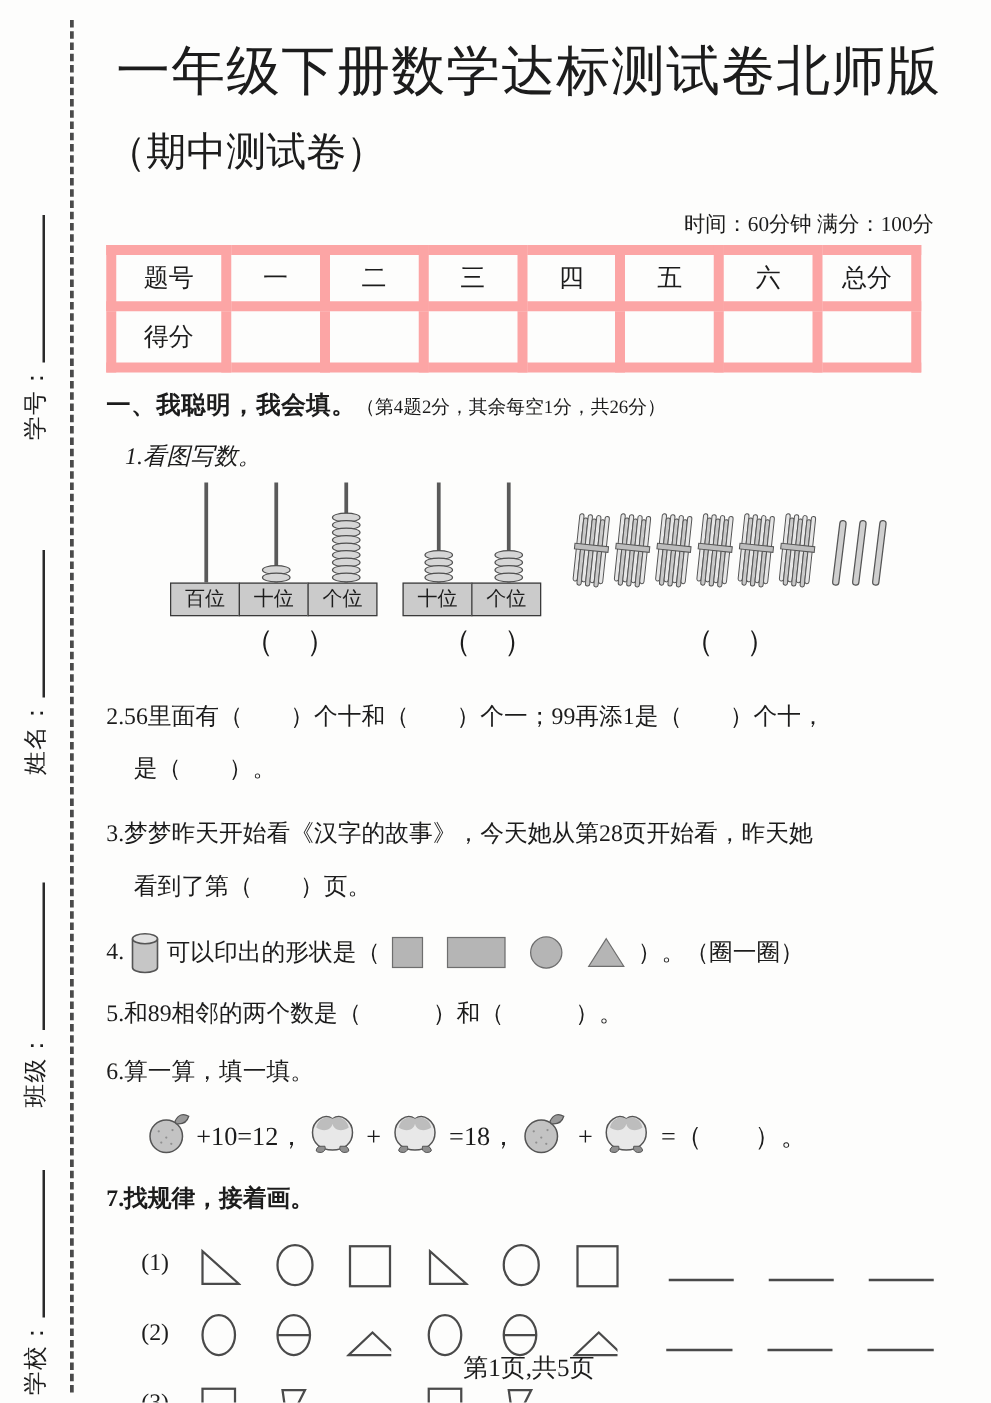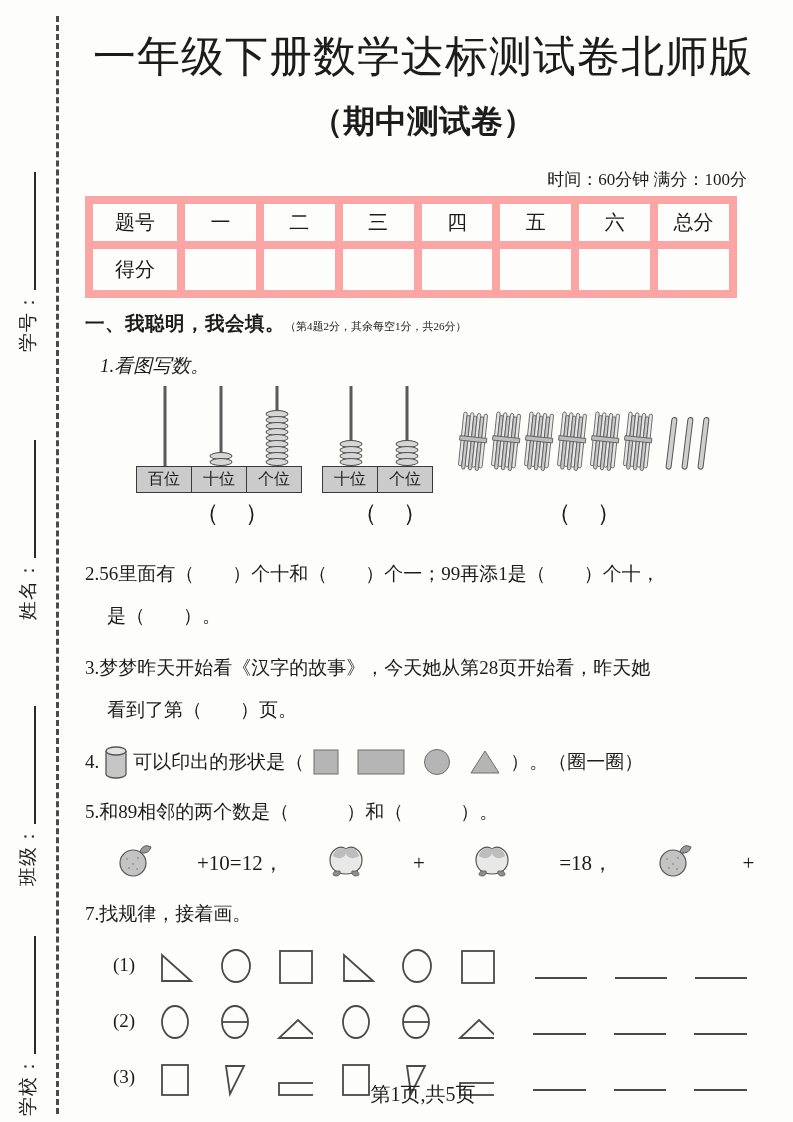--- a/index.html
+++ b/index.html
@@ -14,30 +14,30 @@
   .sidebar-field{position:absolute;left:6px;width:44px;height:268px;}
   .sidebar-field .rot{
     position:absolute;left:0;top:0;width:268px;height:44px;
     transform:rotate(-90deg) translate(-100%,0);transform-origin:top left;
     display:flex;align-items:center;font-size:19px;letter-spacing:1px;white-space:nowrap;
   }
   .sidebar-field .writeline{display:inline-block;width:118px;border-bottom:2px solid #2a2a2a;height:14px;margin-left:2px;}
   
   .main{position:absolute;left:85px;top:0;width:676px;}
   .title{margin-top:28px;text-align:center;font-size:43px;font-weight:normal;letter-spacing:1px;white-space:nowrap;}
-  .subtitle{margin-top:14px;text-align:center;font-size:32px;font-weight:bold;}
+  .subtitle{margin-top:14px;font-size:32px;font-weight:normal;}
   .meta{margin-top:24px;text-align:right;font-size:17px;padding-right:14px;}
   
   table.score{border-collapse:collapse;margin-top:5px;width:652px;table-layout:fixed;}
   table.score td{border:8px solid #fca5a5;text-align:center;font-size:20px;height:37px;padding:0;}
   table.score tr.score-row td{height:41px;}
   table.score td.first{width:84px;}
   .sec-head{margin-top:12px;font-size:19px;}
   .sec-head b{font-size:19.5px;letter-spacing:.5px;}
-  .sec-head .note{font-size:11px;}
+  .sec-head .note{font-size:15px;}
   .qline{font-size:19px;margin-top:14px;line-height:30px;}
   .indent1{padding-left:15px;font-style:italic;}
   .indent2{padding-left:22px;}
   
   .fig-row{position:relative;height:112px;margin-top:4px;}
   .fig-abacus1{position:absolute;left:52px;bottom:4px;}
   .fig-abacus2{position:absolute;left:238px;bottom:4px;}
   .fig-sticks{position:absolute;left:372px;bottom:10px;}
   .ans-row{position:relative;height:38px;font-size:24px;}
   .ans-row span{position:absolute;letter-spacing:26px;}
@@ -46,21 +46,21 @@
   .ab-rod{position:absolute;left:50%;bottom:0;width:3px;height:80px;background:#5a5a5a;transform:translateX(-50%);}
   .ab-beads{position:absolute;left:50%;bottom:0;transform:translateX(-50%);display:flex;flex-direction:column;}
   .ab-bead{width:23px;height:8px;background:#d6d6d6;border:1px solid #4f4f4f;border-radius:50%;margin-top:-2px;box-sizing:border-box;}
   .ab-base{display:flex;}
   .ab-cell{width:56px;height:27px;margin-left:-1px;border:1.5px solid #3a3a3a;background:#cbcbcb;
     display:flex;align-items:center;justify-content:center;font-size:16px;box-sizing:border-box;}
   
   .q4-line{display:flex;align-items:center;font-size:19px;margin-top:12px;flex-wrap:nowrap;}
   .shape-slot{margin:0 9px;display:flex;align-items:center;}
   
-  .seg-row{display:flex;align-items:center;font-size:21px;margin-top:14px;padding-left:28px;gap:40px;}
+  .seg-row{display:flex;align-items:center;font-size:21px;margin-top:14px;padding-left:28px;}
   .seg-row .seg-text{white-space:pre;}
   
   .pat-row{display:flex;align-items:flex-end;margin-top:16px;padding-left:28px;height:40px;}
   .pat-label{font-size:19px;margin-right:22px;align-self:center;}
   .pat-shape{width:36px;margin-right:25px;display:flex;align-items:flex-end;justify-content:center;}
   .blank{display:inline-block;width:54px;border-bottom:2.5px solid #4a4a4a;height:4px;margin:0 14px 6px 14px;}
   .footer{position:absolute;left:85px;width:676px;bottom:14px;text-align:center;font-size:20px;}
 </style>
 </head>
 <body>
@@ -299,20 +299,21 @@
           <svg width="32" height="26">
             <polygon points="16,2 30,24 2,24" fill="#b5b5b5" stroke="#6e6e6e" stroke-width="1"></polygon>
           </svg>
         </span>
       </span>
     <span>）。（圈一圈）</span>
   </div>
 
   <div class="qline" style="margin-top:16px;">5.和89相邻的两个数是（　　　）和（　　　）。</div>
 
+  <div class="qline" style="margin-top:16px;">6.算一算，填一填。</div>
   <div class="seg-row">
       <span style="margin: 0px 3px;"><svg width="38" height="38">
           <circle cx="17" cy="22" r="13" fill="#c3c3c3" stroke="#555" stroke-width="1.2"></circle>
           <path d="M24,10 Q28,2 35,6 Q33,13 25,12 Z" fill="#9a9a9a" stroke="#555" stroke-width="1"></path>
           <g fill="#8f8f8f">
             <circle cx="11" cy="18" r="0.9"></circle>
             <circle cx="17" cy="23" r="0.9"></circle>
             <circle cx="22" cy="17" r="0.9"></circle>
             <circle cx="13" cy="27" r="0.9"></circle>
             <circle cx="21" cy="28" r="0.9"></circle>
@@ -347,21 +348,21 @@
       <span class="seg-text"> + </span>
       <span style="margin: 0px 3px;"><svg width="38" height="36">
           <path d="M19,7 C12,2 3,9 3,18 C3,27 10,32 19,32 C28,32 35,27 35,18 C35,9 26,2 19,7 Z" fill="#e8e8e8" stroke="#555" stroke-width="1.2"></path>
           <path d="M19,7 C13,4 7,8 6,14 C12,18 18,16 19,11 C20,16 26,18 32,14 C31,8 25,4 19,7 Z" fill="#bdbdbd" stroke="none"></path>
           <path d="M8,29 Q3,34 10,34 Q14,33 13,29 Z" fill="#8f8f8f" stroke="#555" stroke-width="0.8"></path>
           <path d="M30,29 Q35,34 28,34 Q24,33 25,29 Z" fill="#8f8f8f" stroke="#555" stroke-width="0.8"></path>
         </svg></span>
       <span class="seg-text"> =（　　）。</span>
     </div>
 
-  <div class="qline" style="">7.找规律，接着画。</div>
+  <div class="qline" style="font-weight:bold;">7.找规律，接着画。</div>
   <div id="q7-rows">
       <div class="pat-row">
         <span class="pat-label">(1)</span>
         <span class="pat-shape">
           <svg width="38" height="34">
             <polygon points="5,4 5,30 34,30" fill="none" stroke="#4a4a4a" stroke-width="1.8"></polygon>
           </svg>
         </span>
         <span class="pat-shape">
           <svg width="34" height="38">

